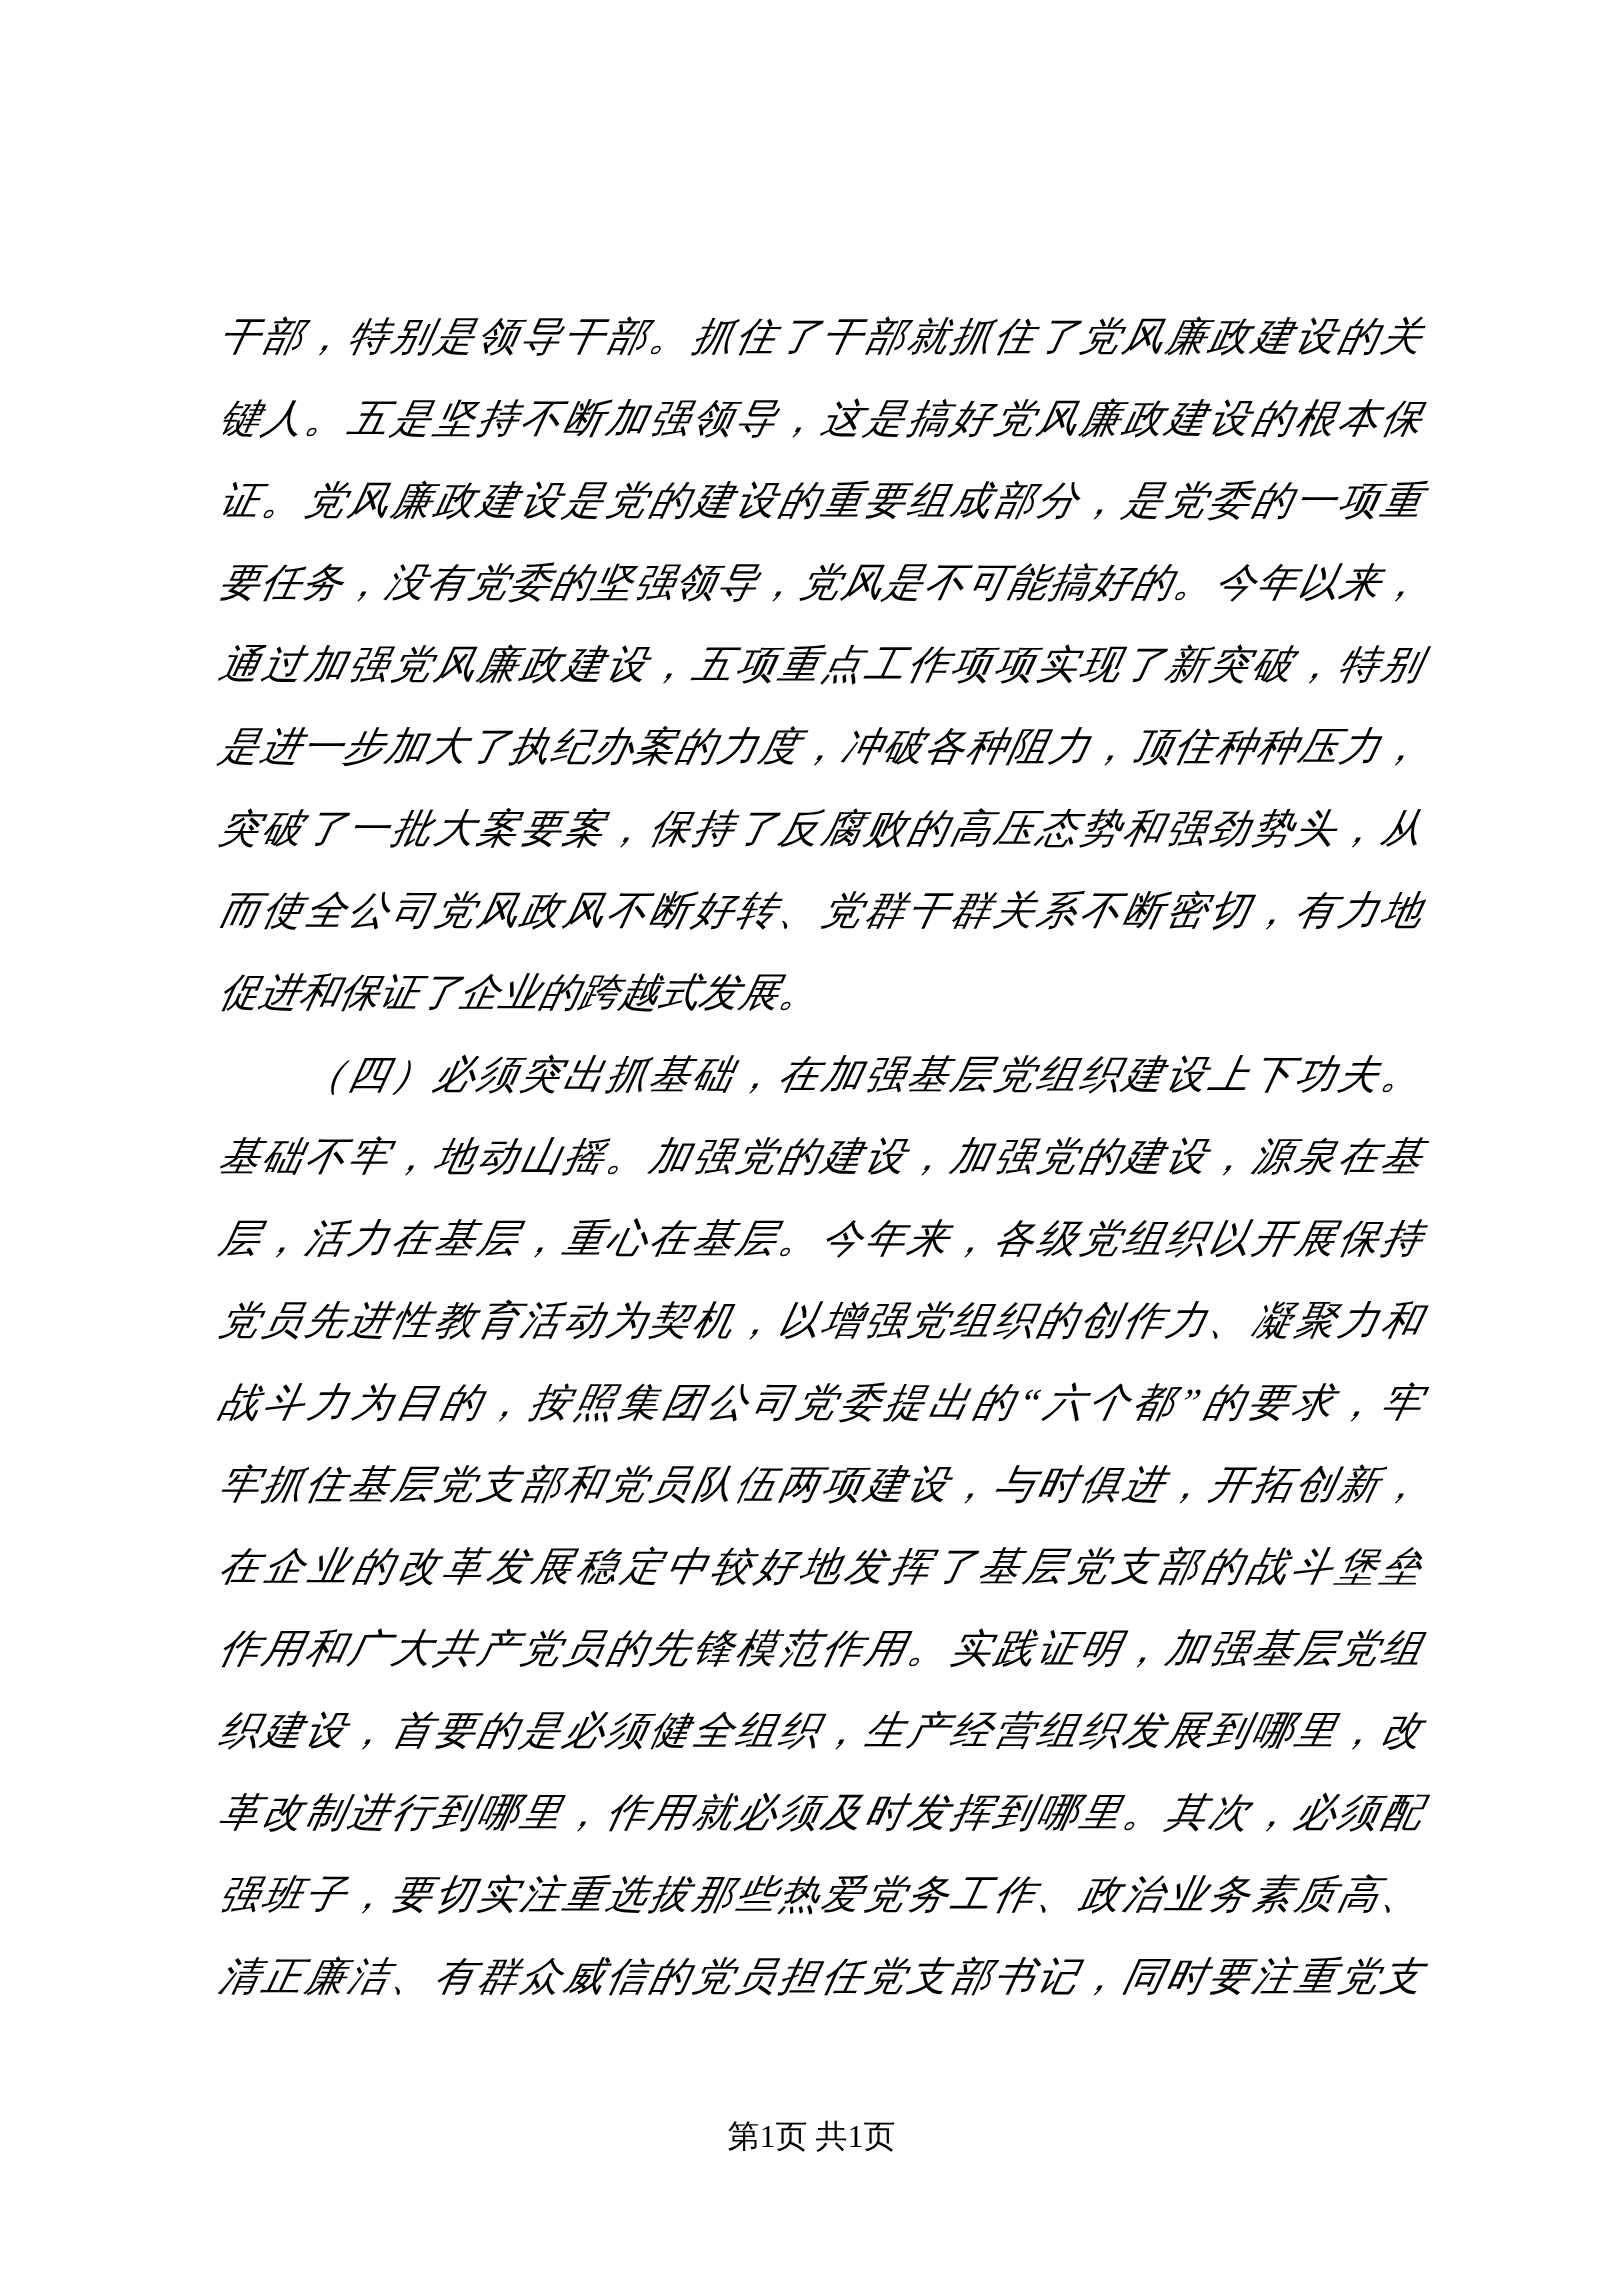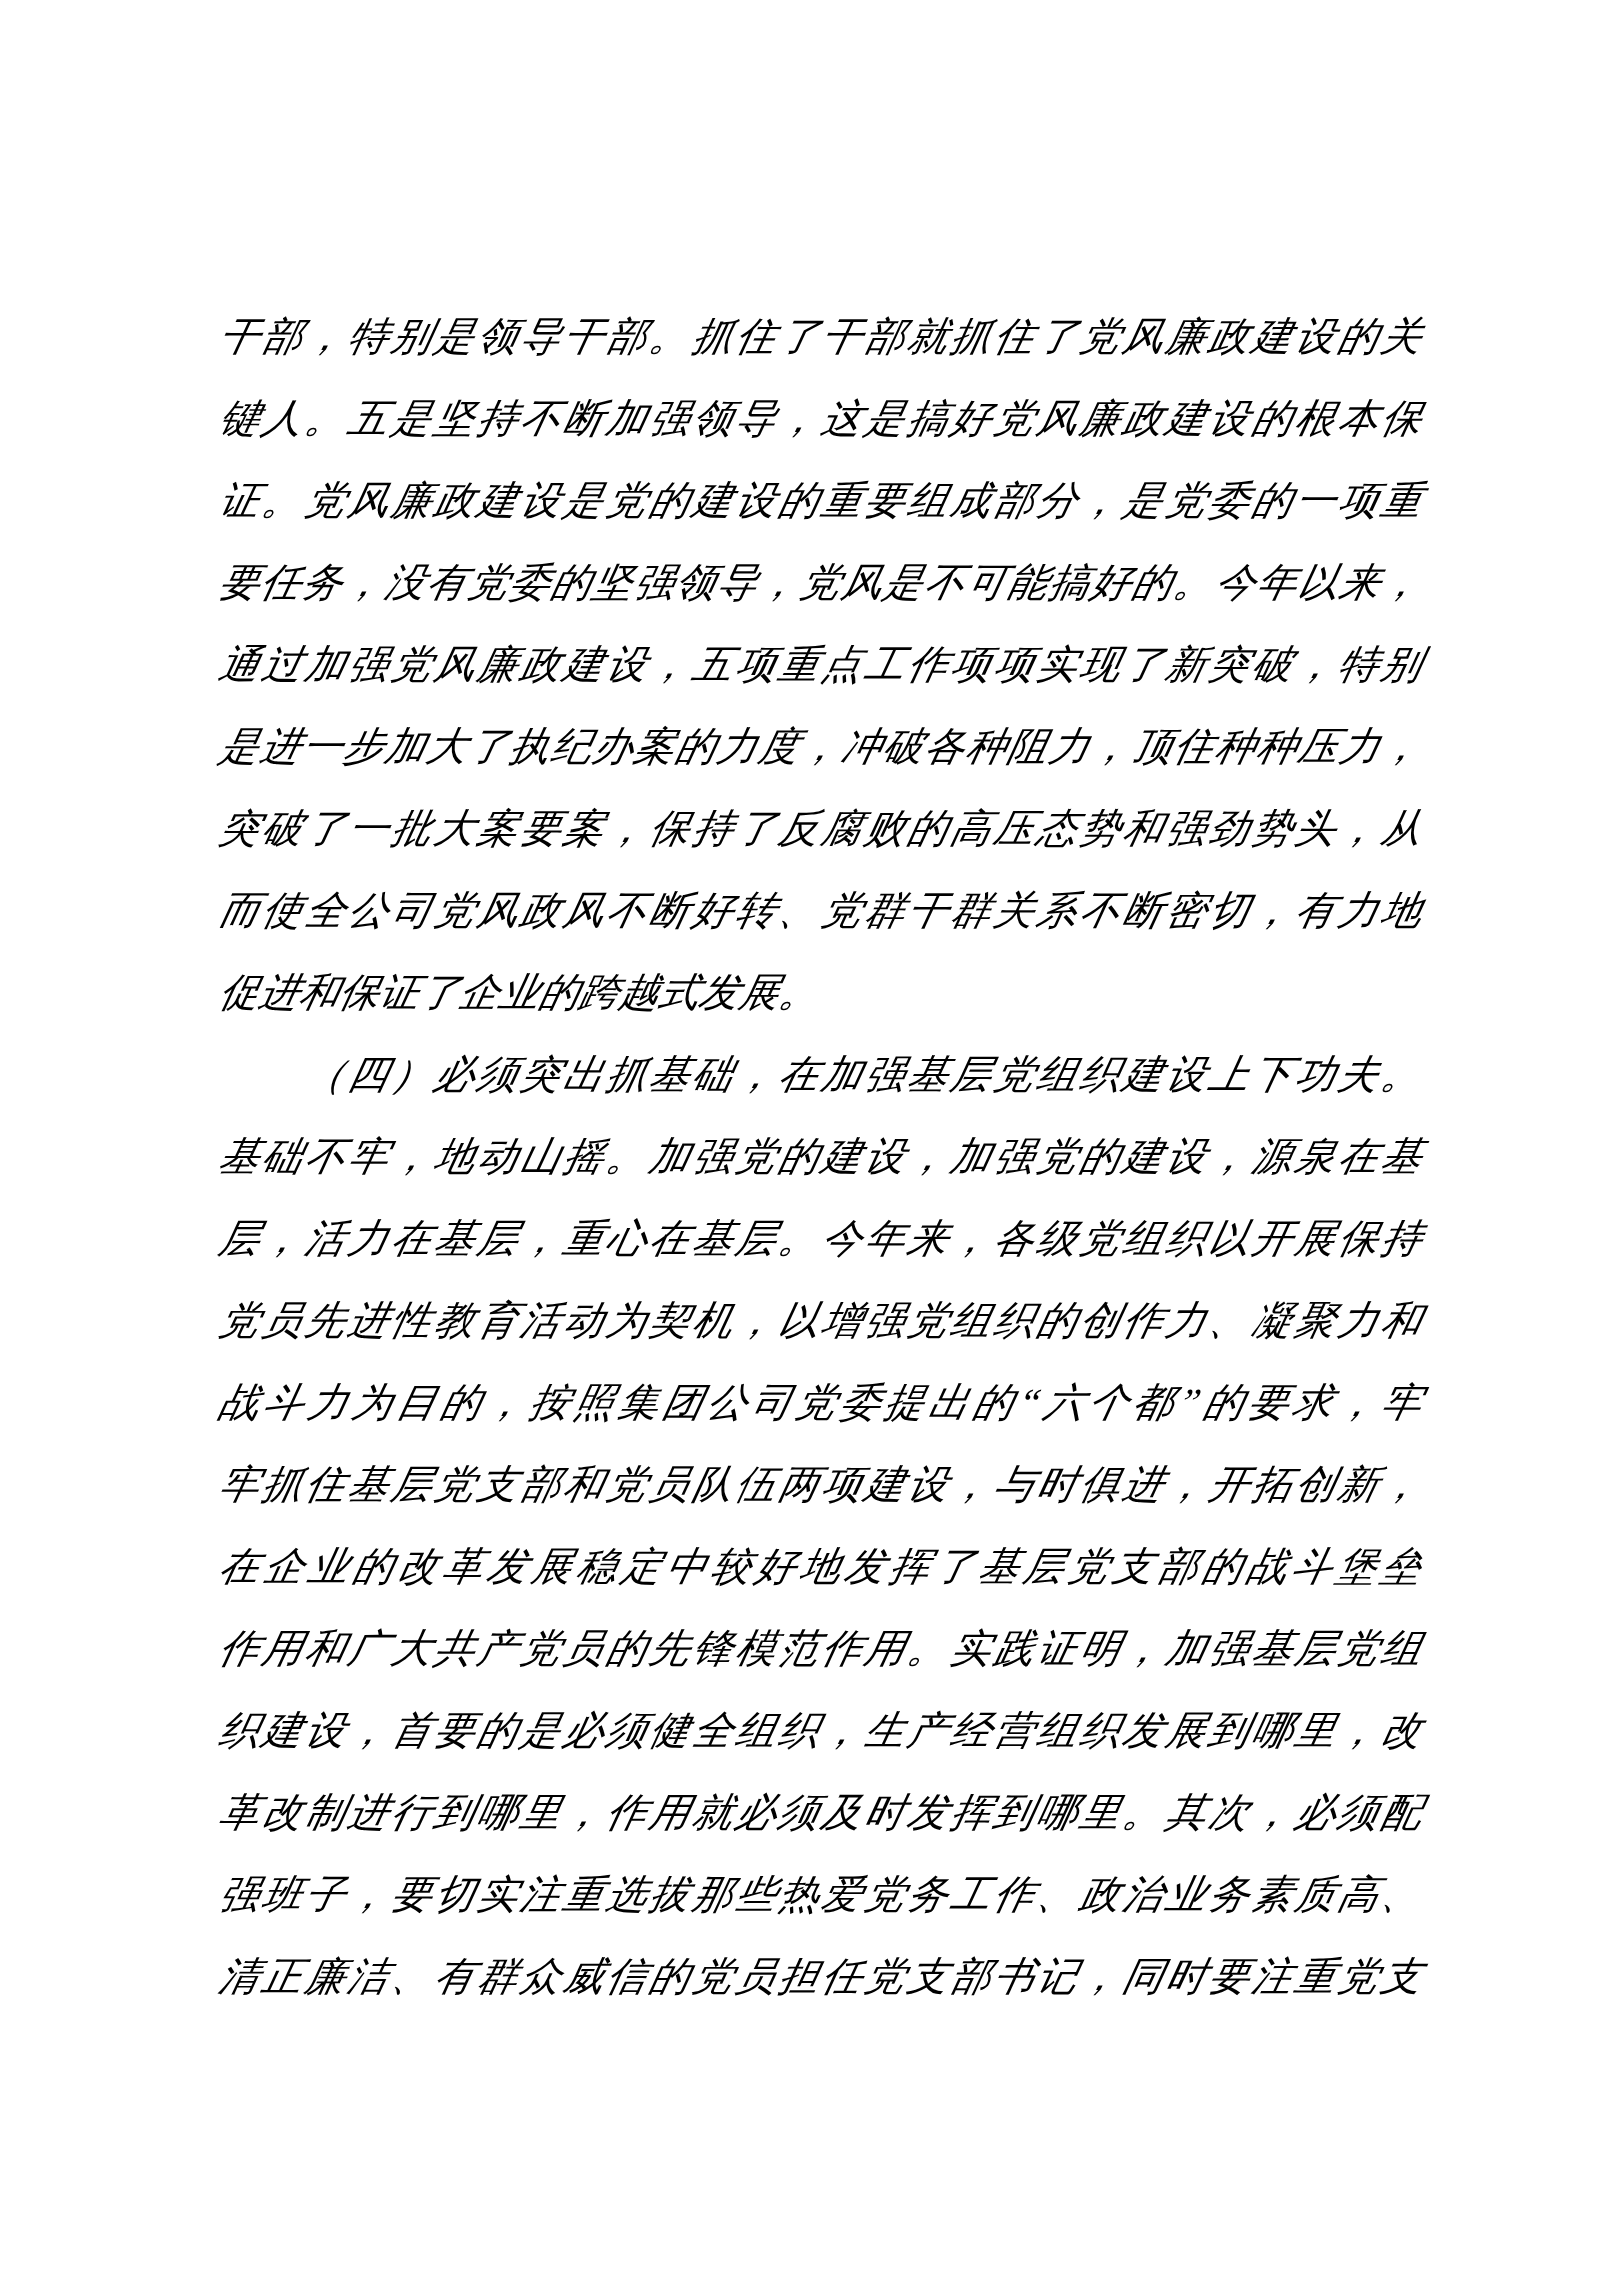--- a/index.html
+++ b/index.html
@@ -75,14 +75,15 @@
     <div class="line">党员先进性教育活动为契机，以增强党组织的创作力、凝聚力和</div>
     <div class="line">战斗力为目的，按照集团公司党委提出的“六个都”的要求，牢</div>
     <div class="line">牢抓住基层党支部和党员队伍两项建设，与时俱进，开拓创新，</div>
     <div class="line">在企业的改革发展稳定中较好地发挥了基层党支部的战斗堡垒</div>
     <div class="line">作用和广大共产党员的先锋模范作用。实践证明，加强基层党组</div>
     <div class="line">织建设，首要的是必须健全组织，生产经营组织发展到哪里，改</div>
     <div class="line">革改制进行到哪里，作用就必须及时发挥到哪里。其次，必须配</div>
     <div class="line">强班子，要切实注重选拔那些热爱党务工作、政治业务素质高、</div>
     <div class="line">清正廉洁、有群众威信的党员担任党支部书记，同时要注重党支</div>
   </div>
+  <div class="footer">第1页 共1页</div>
 </div>
 
 
 </body></html>

